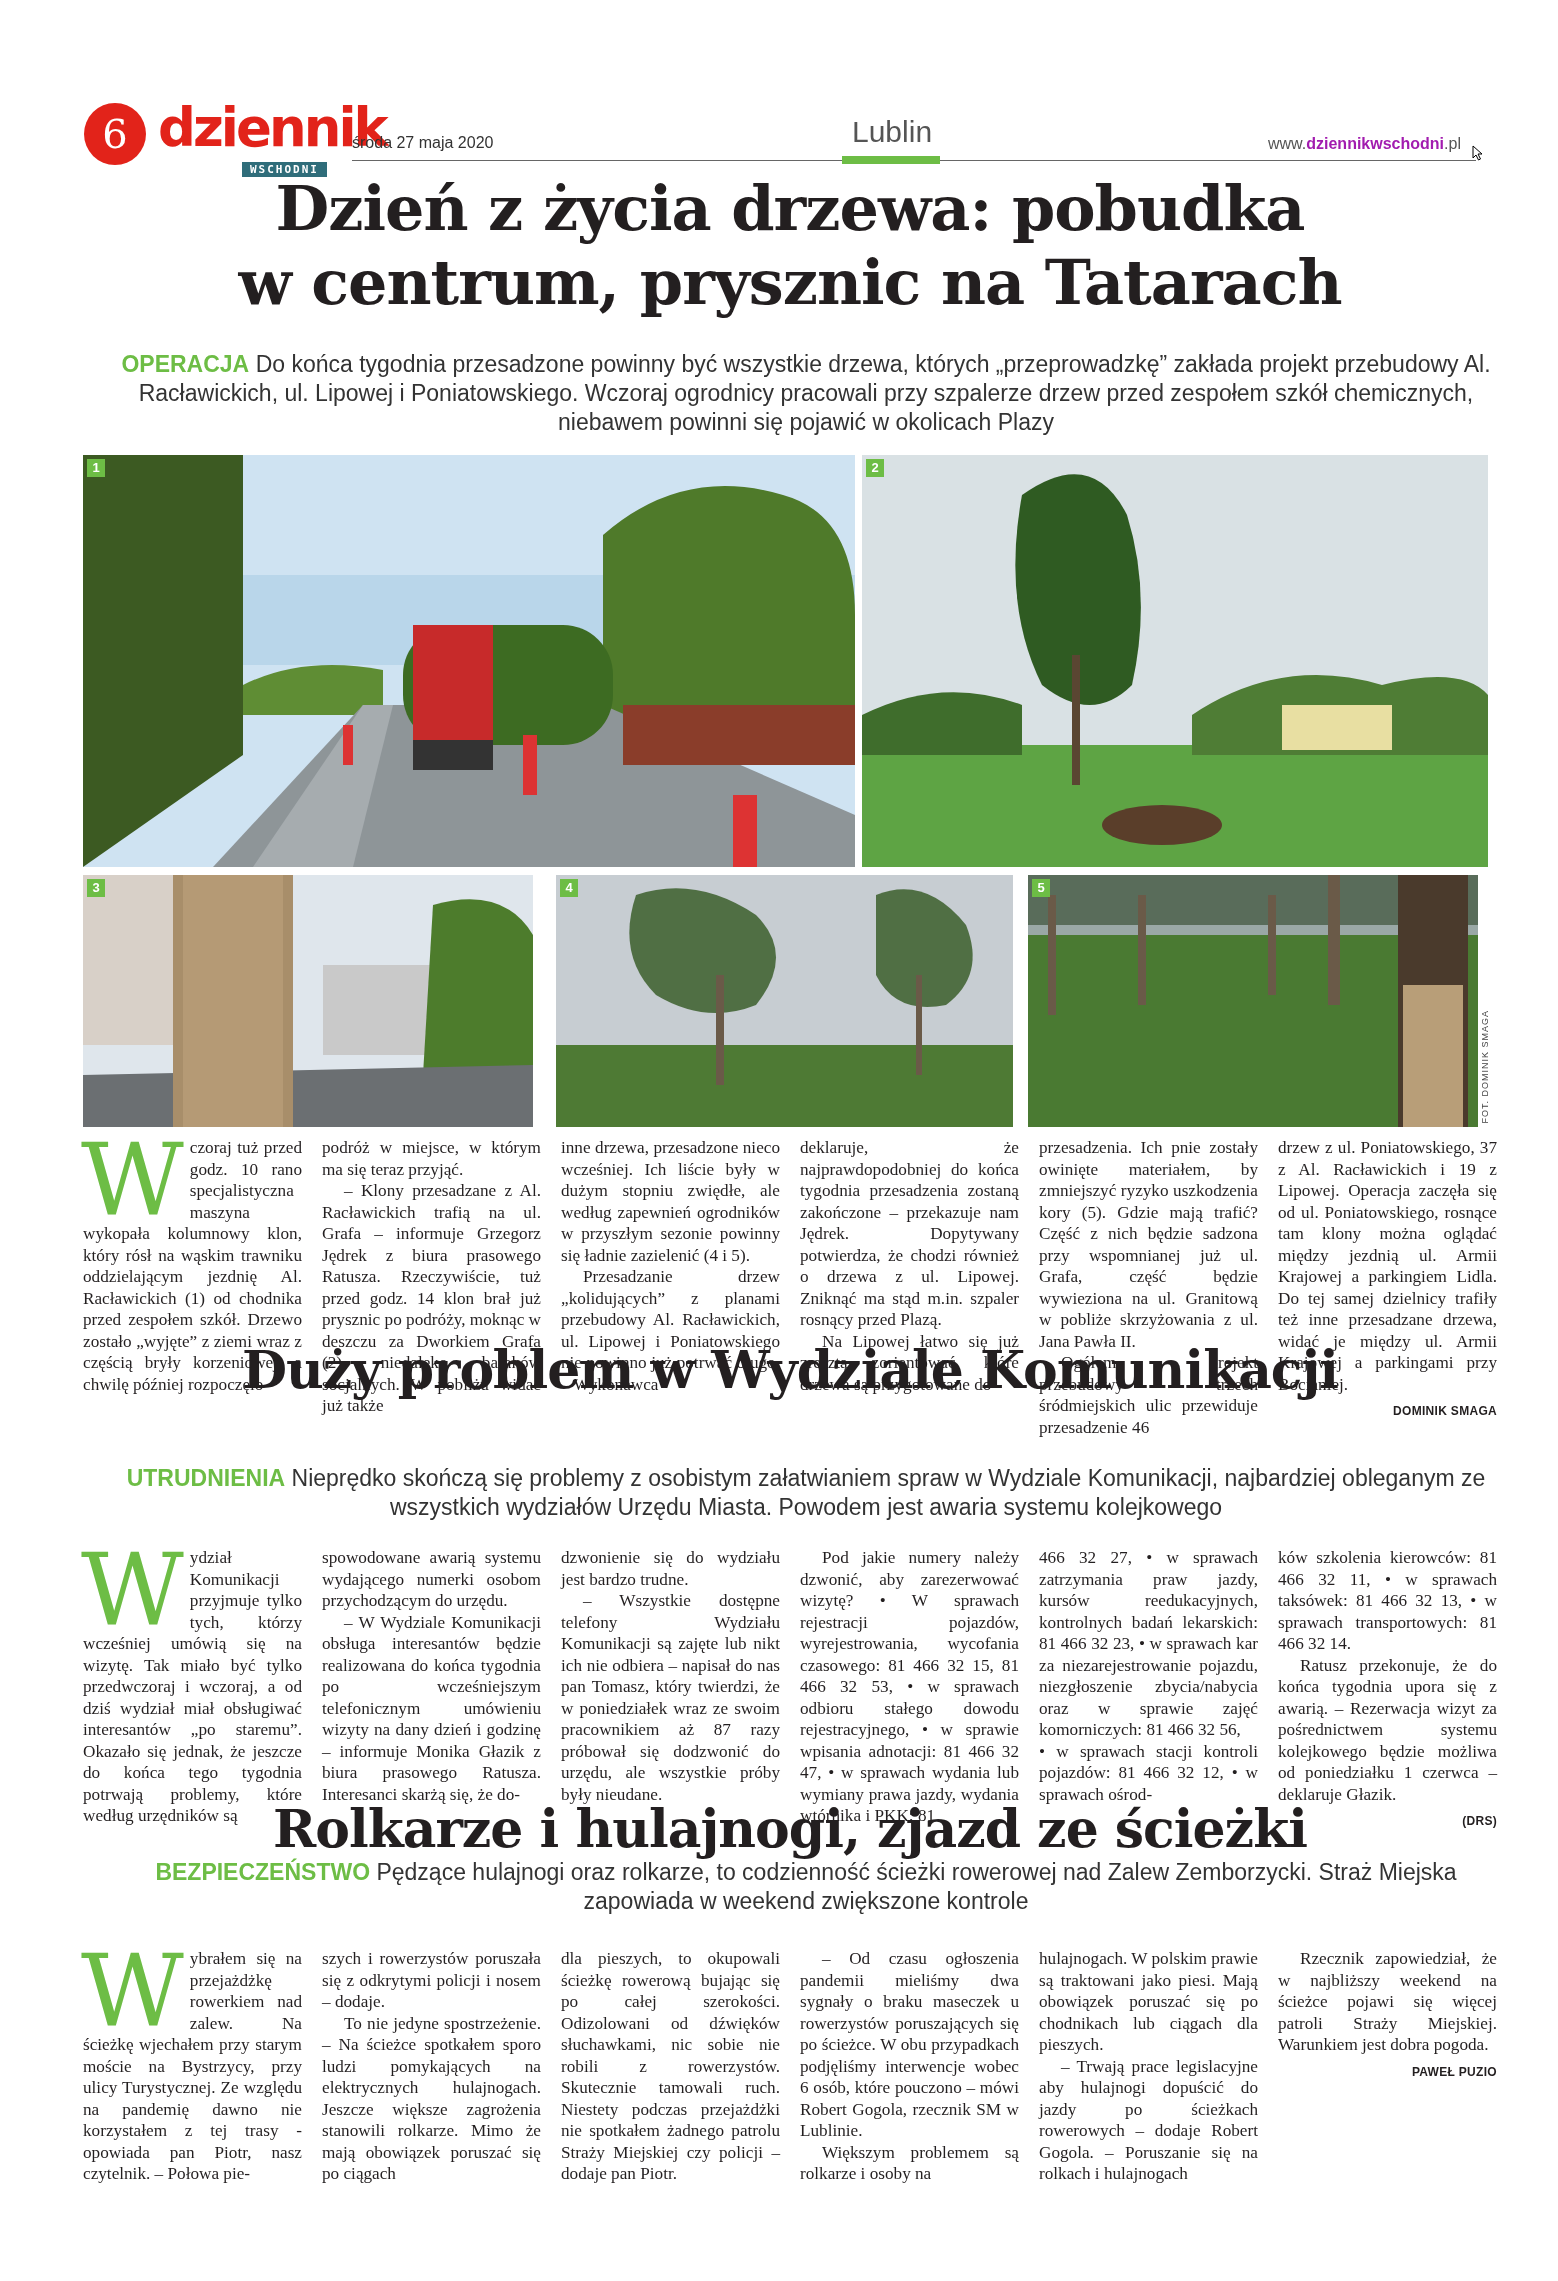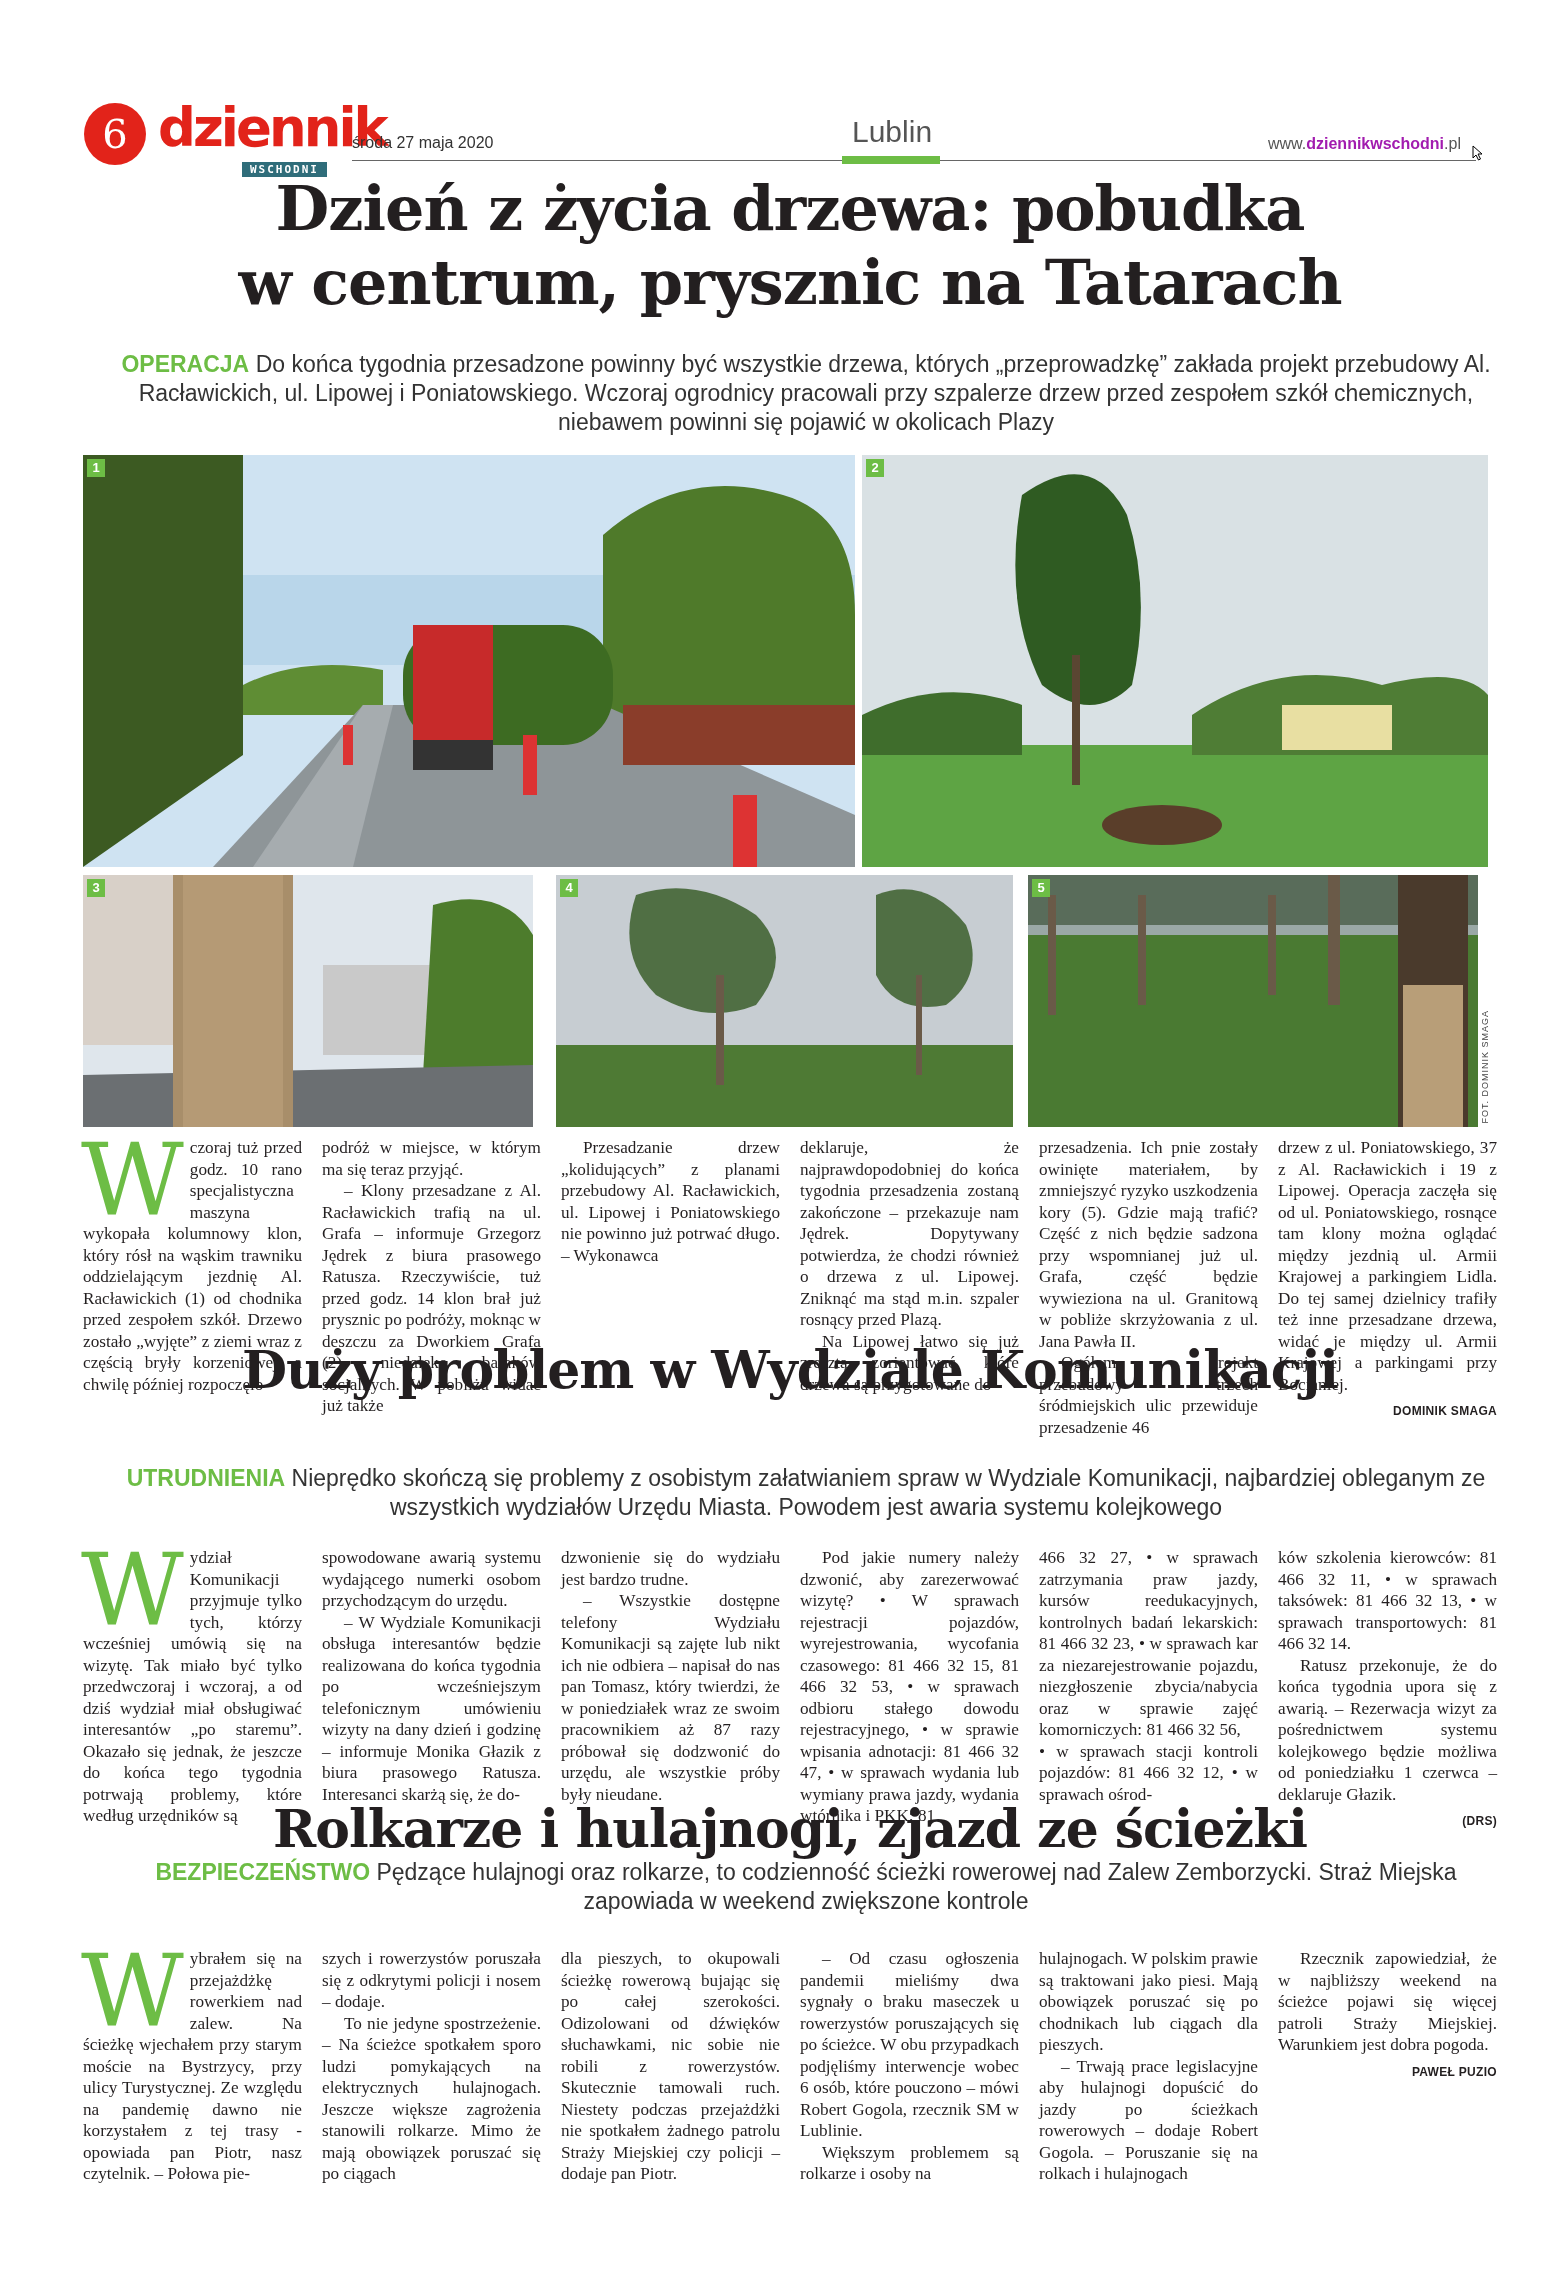--- a/index.html
+++ b/index.html
@@ -152,20 +152,21 @@
 <div class="abs cols cols1" style="display:grid;">
   <div class="col">
     <span class="dropcap">W</span>
     <p class="first">czoraj tuż przed godz. 10 rano specjalistyczna maszyna wykopała kolumnowy klon, który rósł na wąskim trawniku oddzielającym jezdnię Al. Racławickich (1) od chodnika przed zespołem szkół. Drzewo zostało „wyjęte” z ziemi wraz z częścią bryły korzeniowej, a chwilę później rozpoczęło</p>
   </div>
   <div class="col">
     <p class="first">podróż w miejsce, w którym ma się teraz przyjąć.</p>
     <p>– Klony przesadzane z Al. Racławickich trafią na ul. Grafa – informuje Grzegorz Jędrek z biura prasowego Ratusza. Rzeczywiście, tuż przed godz. 14 klon brał już prysznic po podróży, moknąc w deszczu za Dworkiem Grafa (2), niedaleko baraków socjalnych. W pobliżu widać już także</p>
   </div>
   <div class="col">
+    <p class="first">inne drzewa, przesadzone nieco wcześniej. Ich liście były w dużym stopniu zwiędłe, ale według zapewnień ogrodników w przyszłym sezonie powinny się ładnie zazielenić (4 i 5).</p>
     <p>Przesadzanie drzew „kolidujących” z planami przebudowy Al. Racławickich, ul. Lipowej i Poniatowskiego nie powinno już potrwać długo. – Wykonawca</p>
   </div>
   <div class="col">
     <p class="first">deklaruje, że najprawdopodobniej do końca tygodnia przesadzenia zostaną zakończone – przekazuje nam Jędrek. Dopytywany potwierdza, że chodzi również o drzewa z ul. Lipowej. Zniknąć ma stąd m.in. szpaler rosnący przed Plazą.</p>
     <p>Na Lipowej łatwo się już zresztą zorientować, które drzewa są przygotowane do</p>
   </div>
   <div class="col">
     <p class="first">przesadzenia. Ich pnie zostały owinięte materiałem, by zmniejszyć ryzyko uszkodzenia kory (5). Gdzie mają trafić? Część z nich będzie sadzona przy wspomnianej już ul. Grafa, część będzie wywieziona na ul. Granitową w pobliże skrzyżowania z ul. Jana Pawła II.</p>
     <p>Ogółem projekt przebudowy trzech śródmiejskich ulic przewiduje przesadzenie 46</p>
   </div>

